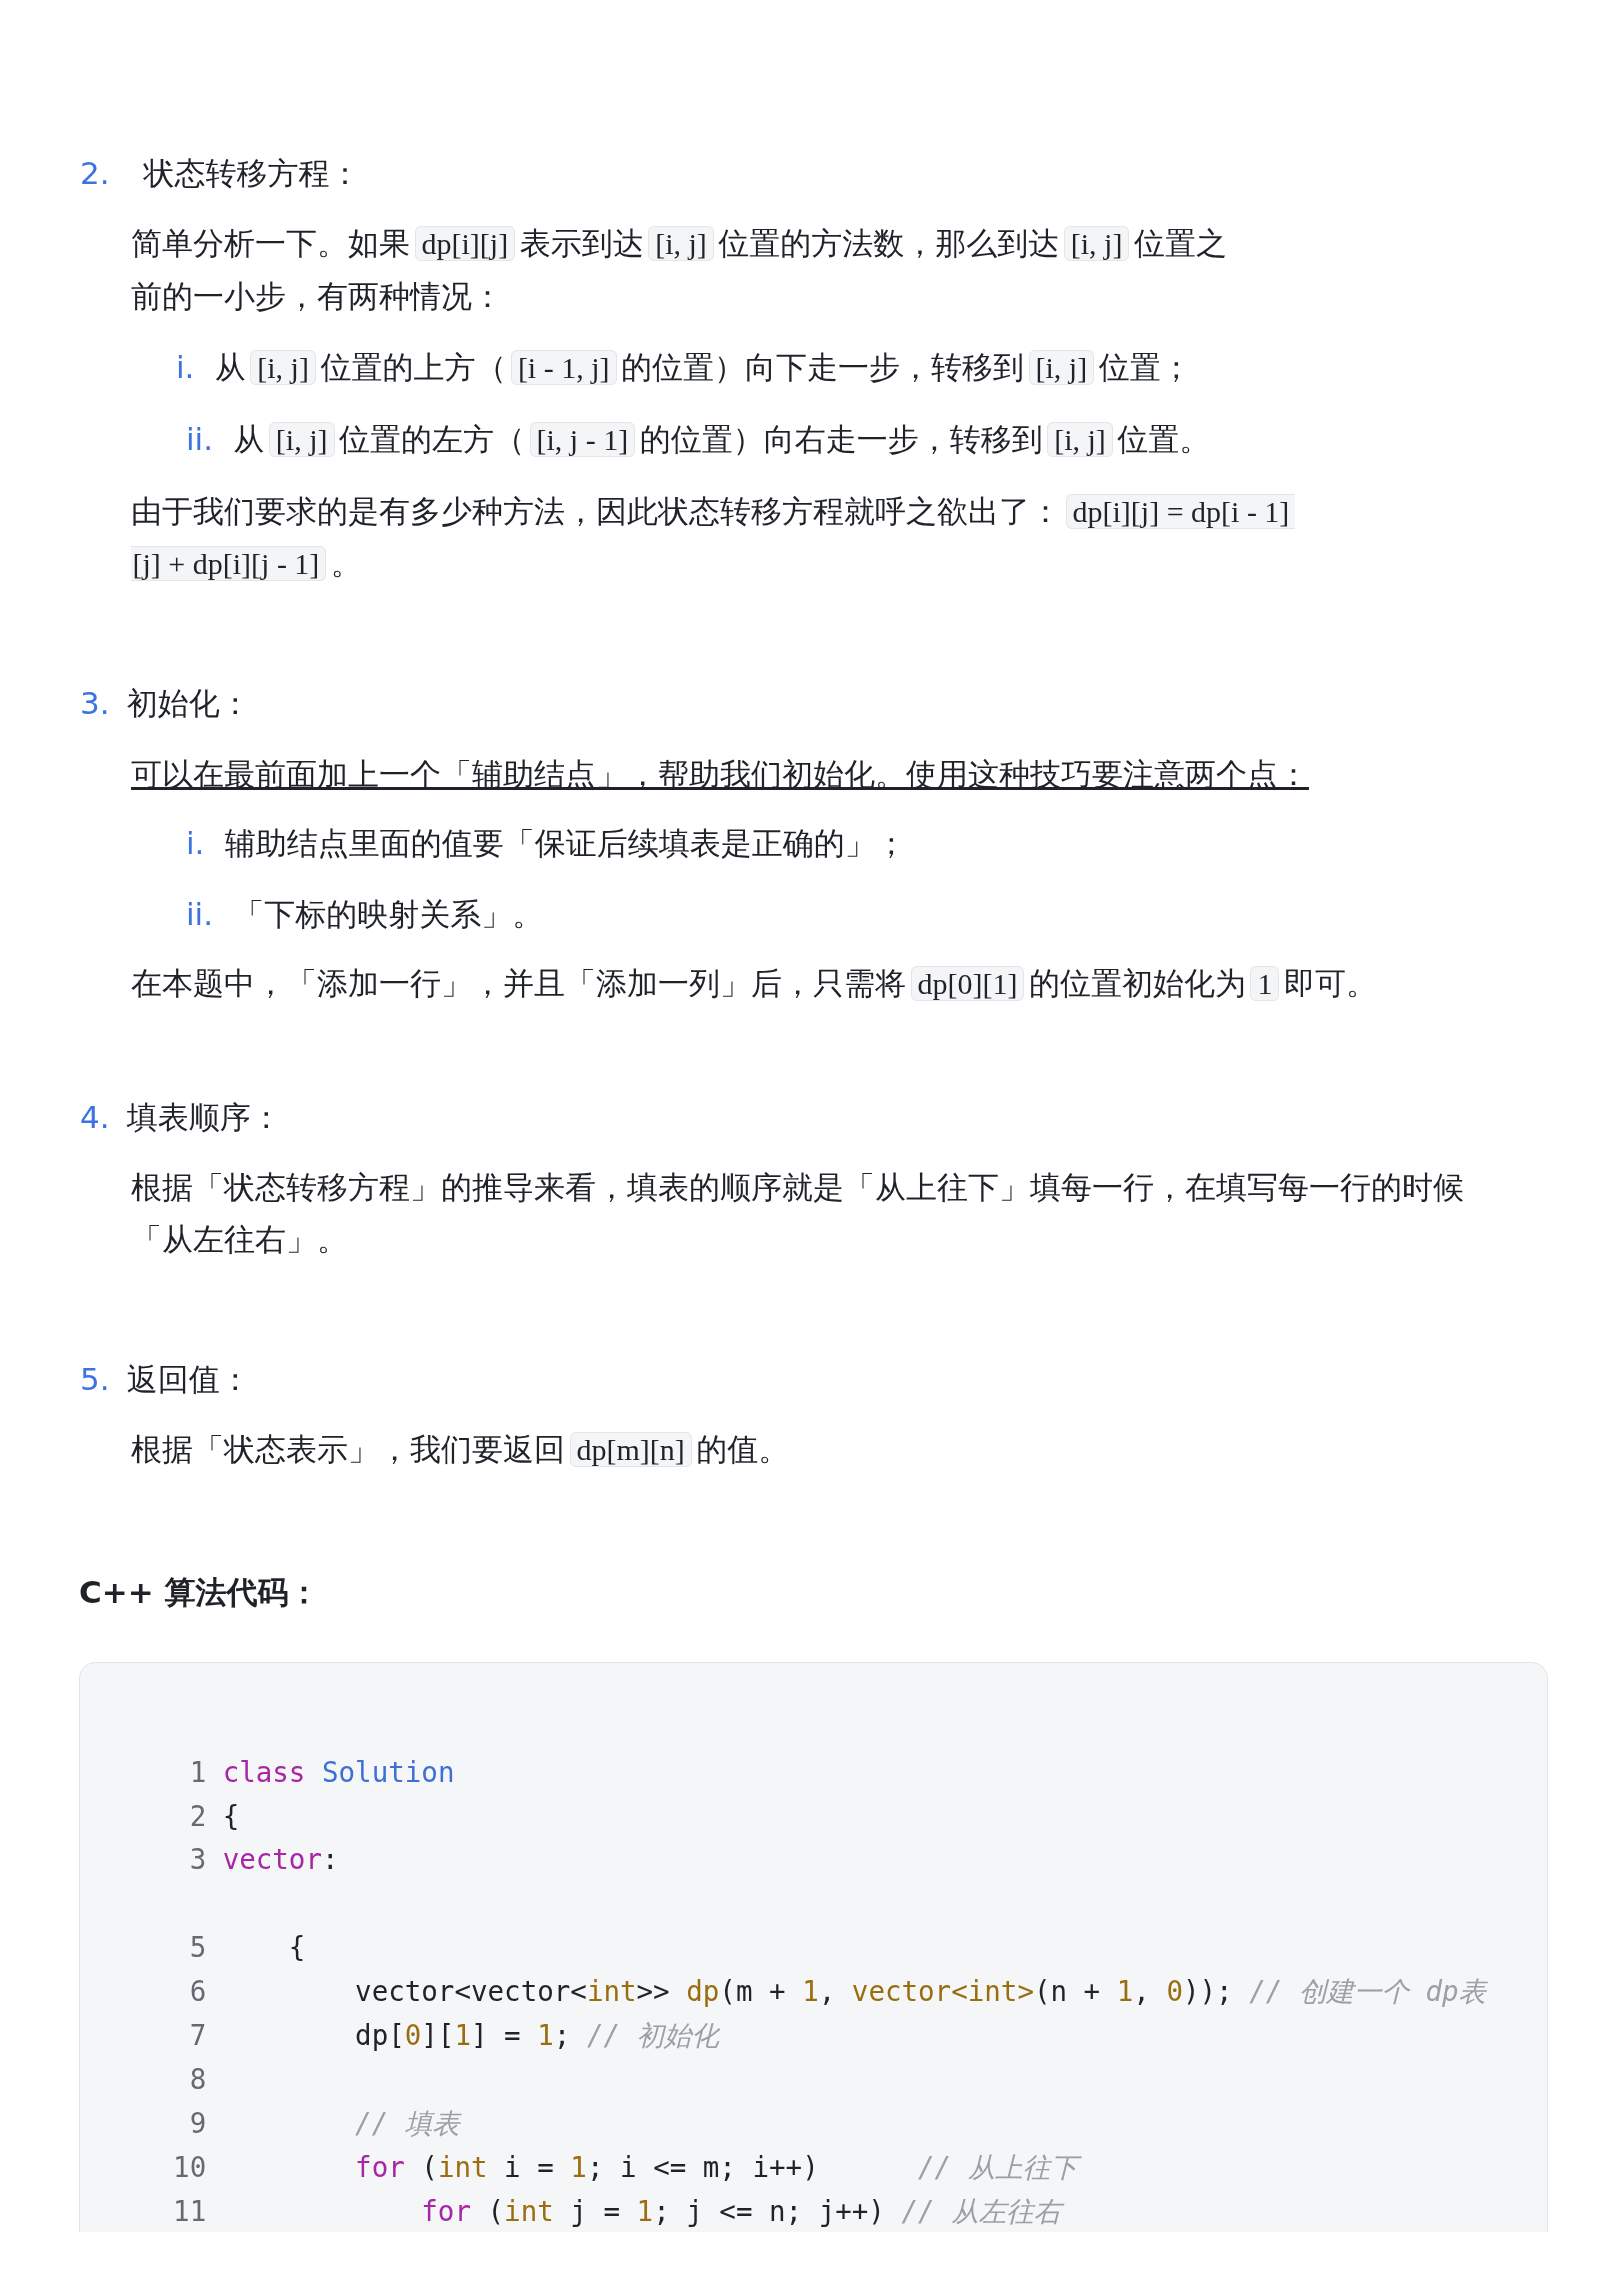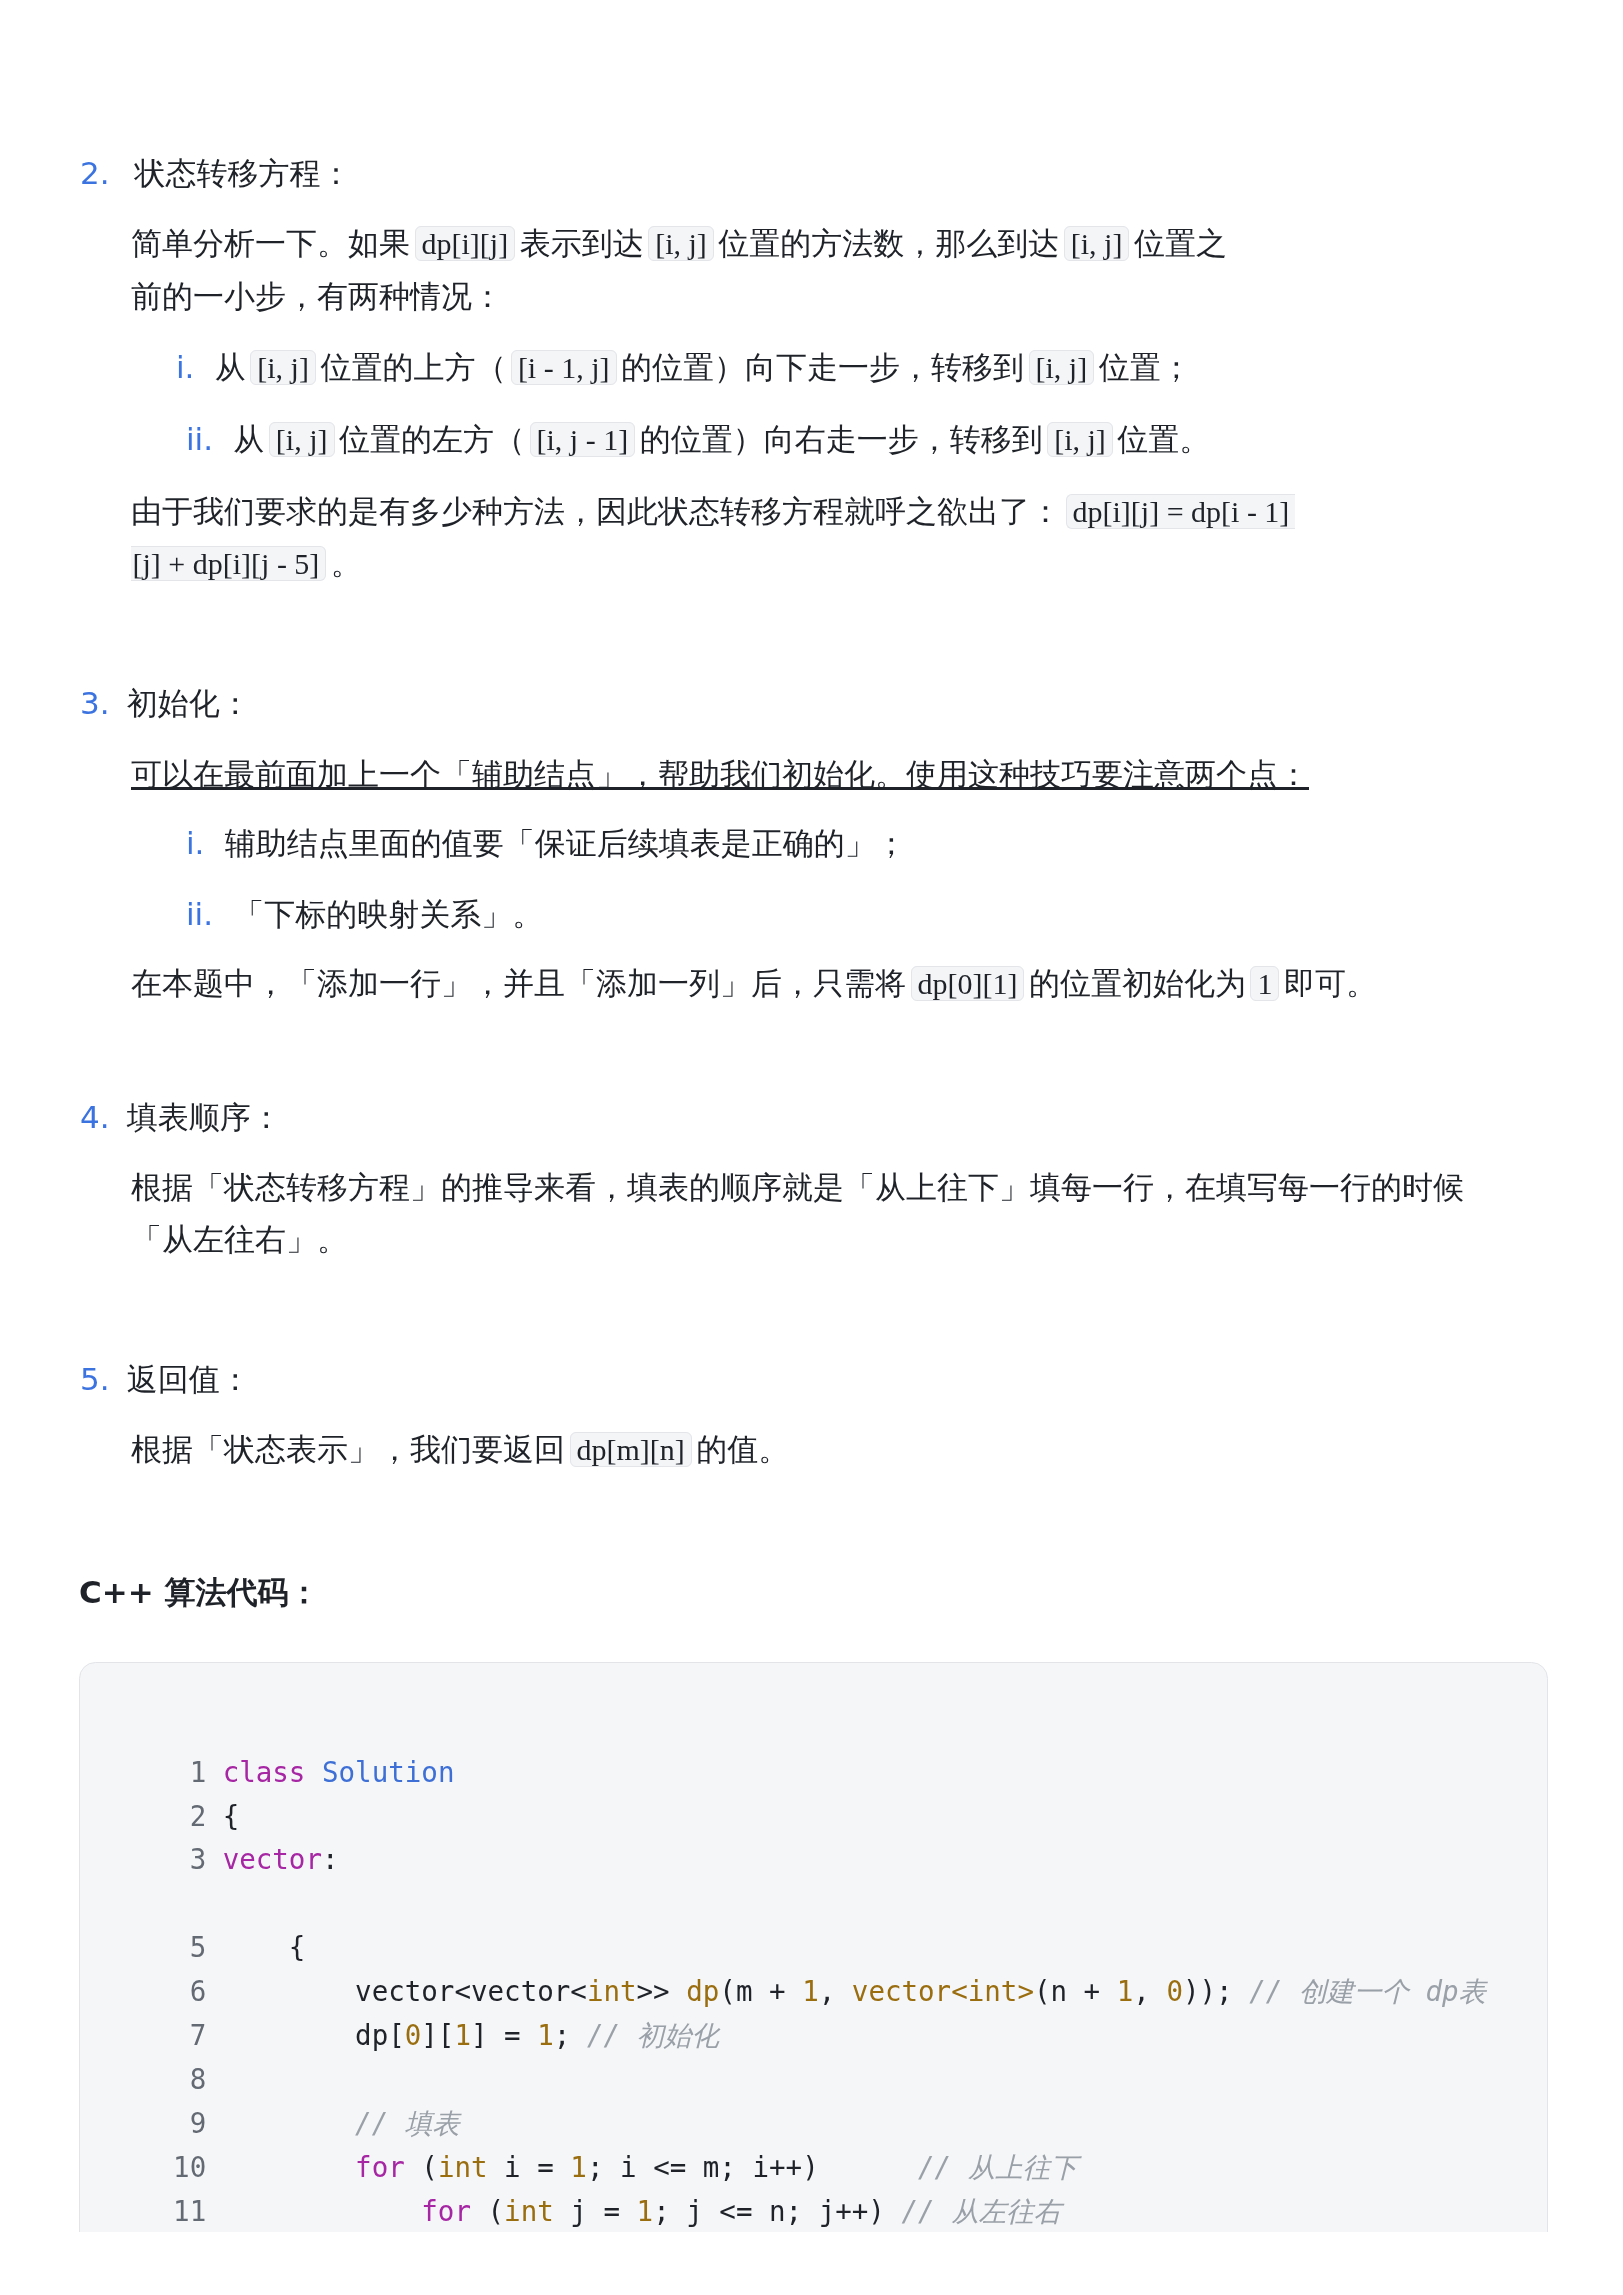--- a/index.html
+++ b/index.html
@@ -21,41 +21,41 @@
   .ty { color:#9a6d0f; }
   .fn { color:#3d6fd6; }
   .nu { color:#9a6d0f; }
   .cm { color:#9aa0a8; font-style:italic; }
 </style>
 </head>
 <body>
 
 <div class="line" style="left:80px; top:151px;">
   <span class="num">2.</span>
-  <span style="margin-left:15px;">状态转移方程：</span>
+  <span style="margin-left:24px;">状态转移方程：</span>
 </div>
 <div class="line" style="left:131px; top:221px;">
   <span>简单分析一下。如果</span><span class="code">dp[i][j]</span><span>表示到达</span><span class="code">[i, j]</span><span>位置的方法数，那么到达</span><span class="code">[i, j]</span><span>位置之</span>
 </div>
 <div class="line" style="left:131px; top:274px;">
   <span>前的一小步，有两种情况：</span>
 </div>
 <div class="line" style="left:176px; top:345px;">
   <span class="num">i.</span>
   <span style="margin-left:10.4px;">从</span><span class="code">[i, j]</span><span>位置的上方（</span><span class="code">[i - 1, j]</span><span>的位置）向下走一步，转移到</span><span class="code">[i, j]</span><span>位置；</span>
 </div>
 <div class="line" style="left:186px; top:417px;">
   <span class="num">ii.</span>
   <span style="margin-left:10.4px;">从</span><span class="code">[i, j]</span><span>位置的左方（</span><span class="code">[i, j - 1]</span><span>的位置）向右走一步，转移到</span><span class="code">[i, j]</span><span>位置。</span>
 </div>
 <div class="line" style="left:131px; top:489px;">
   <span>由于我们要求的是有多少种方法，因此状态转移方程就呼之欲出了：</span><span class="code open-right">dp[i][j] = dp[i - 1]</span>
 </div>
 <div class="line" style="left:131px; top:541px;">
-  <span class="code open-left" style="margin-left:0;">[j] + dp[i][j - 5]</span><span>。</span>
+  <span class="code open-left" style="margin-left:0;">[j] + dp[i][j - 1]</span><span>。</span>
 </div>
 
 <div class="line" style="left:80px; top:681px;">
   <span class="num">3.</span>
   <span style="margin-left:7.4px;">初始化：</span>
 </div>
 <div class="line" style="left:131px; top:752px;text-decoration:underline;">
   <span>可以在最前面加上一个「辅助结点」，帮助我们初始化。使用这种技巧要注意两个点：</span>
 </div>
 <div class="line" style="left:186px; top:821px;">

